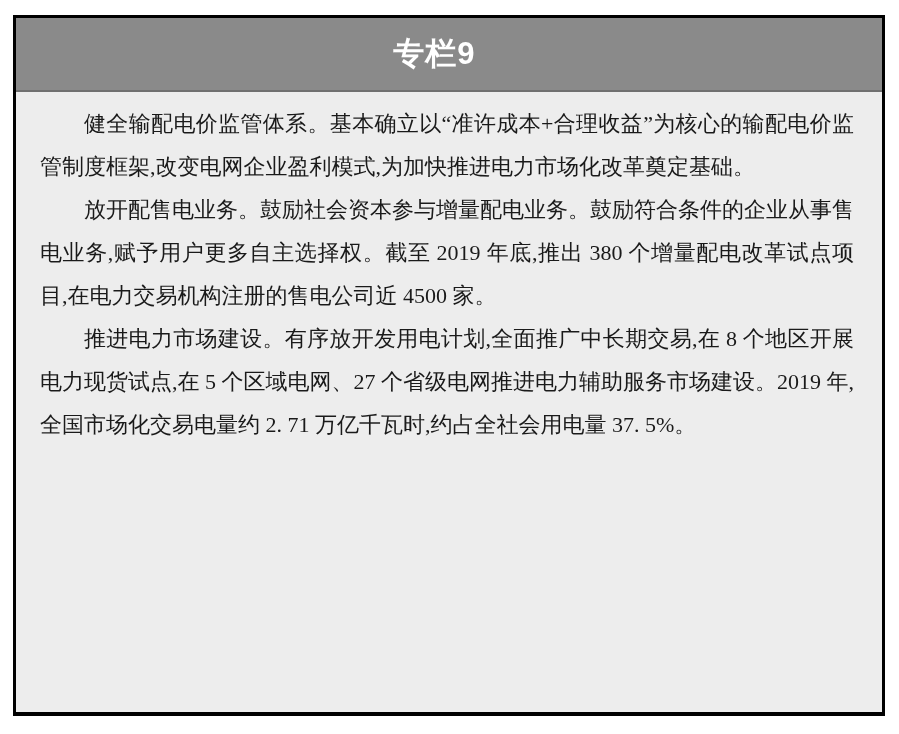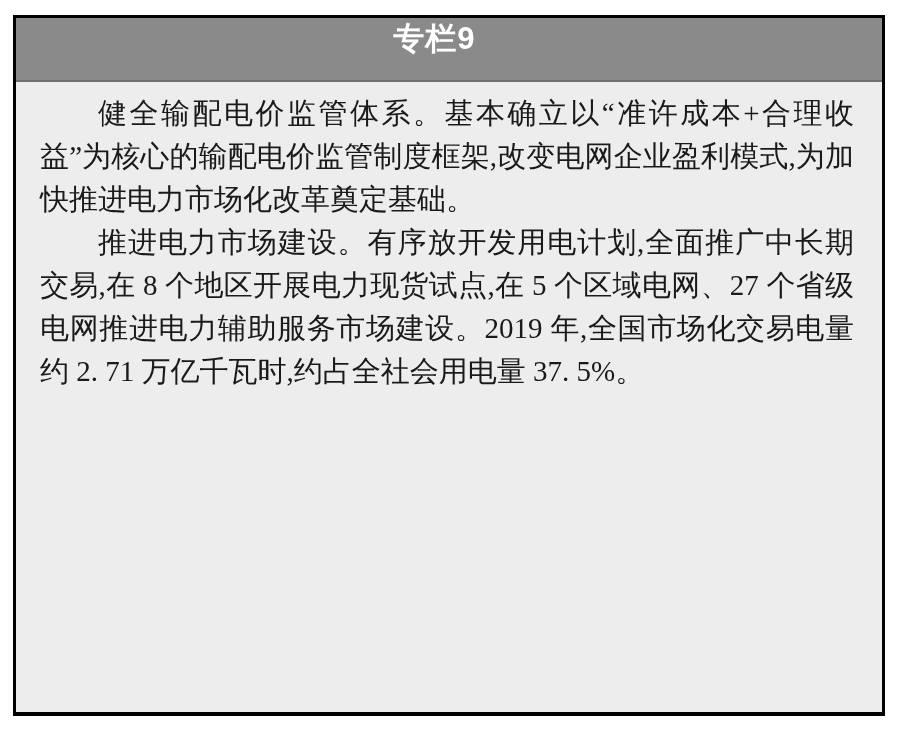--- a/index.html
+++ b/index.html
@@ -22,50 +22,52 @@
   .panel{
     position:absolute;
     left:13px;top:15px;
     width:872px;height:701px;
     box-sizing:border-box;
     border:3px solid var(--border-color);
     border-bottom-width:4px;
     background:var(--body-bg);
   }
   .panel-header{
-    height:64px;
+    height:74px;
     box-sizing:border-box;
     background:var(--header-bg);
     border-bottom:2px solid var(--header-sep);
     display:flex;
+    align-items:center;
     justify-content:center;
     font-family:"Liberation Sans","DejaVu Sans",sans-serif;
     font-weight:bold;
     font-size:31px;
     color:var(--header-text);
     letter-spacing:1px;
   }
   .hdr-label{margin-right:0.95em;}
   .panel-body{
     padding:10px 28px 0 24px;
-    font-size:29px;
+    font-size:22px;
     line-height:43px;
     color:var(--text-color);
     text-align:justify;
     text-justify:inter-ideograph;
   }
   .panel-body p{
     margin:0;
     text-indent:2em;
   }
 </style>
 </head>
 <body>
 
 <div class="panel">
   <div class="panel-header">
     <span class="hdr-label">专栏9</span>
   </div>
   <div class="panel-body">
     <p>健全输配电价监管体系。基本确立以“准许成本+合理收益”为核心的输配电价监管制度框架,改变电网企业盈利模式,为加快推进电力市场化改革奠定基础。</p>
+    <p>放开配售电业务。鼓励社会资本参与增量配电业务。鼓励符合条件的企业从事售电业务,赋予用户更多自主选择权。截至 2019 年底,推出 380 个增量配电改革试点项目,在电力交易机构注册的售电公司近 4500 家。</p>
     <p>推进电力市场建设。有序放开发用电计划,全面推广中长期交易,在 8 个地区开展电力现货试点,在 5 个区域电网、27 个省级电网推进电力辅助服务市场建设。2019 年,全国市场化交易电量约 2. 71 万亿千瓦时,约占全社会用电量 37. 5%。</p>
   </div>
 </div>
 
 </body></html>

